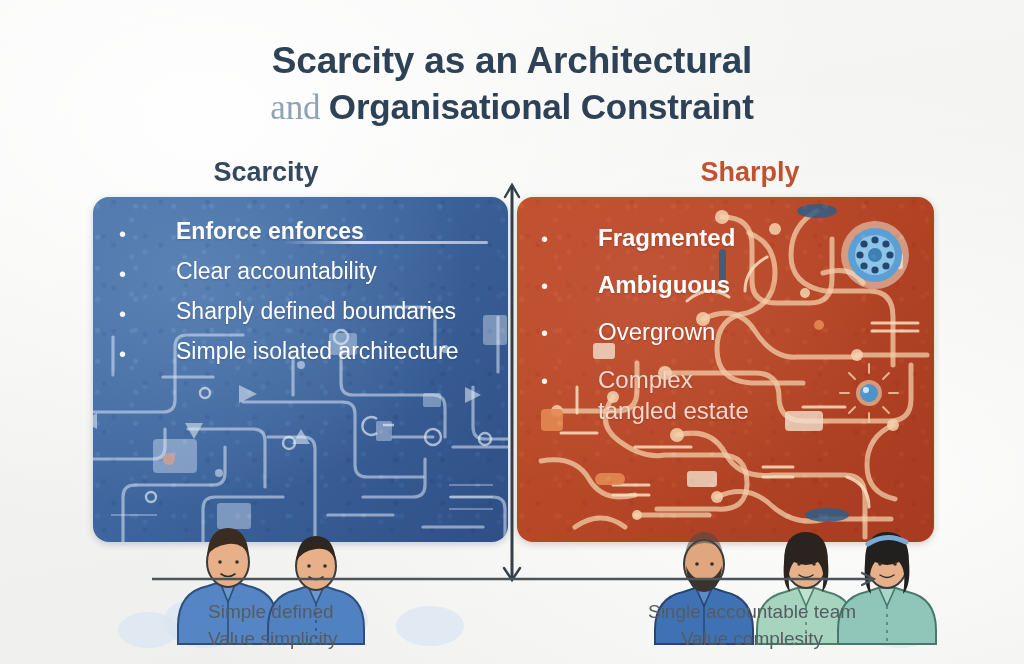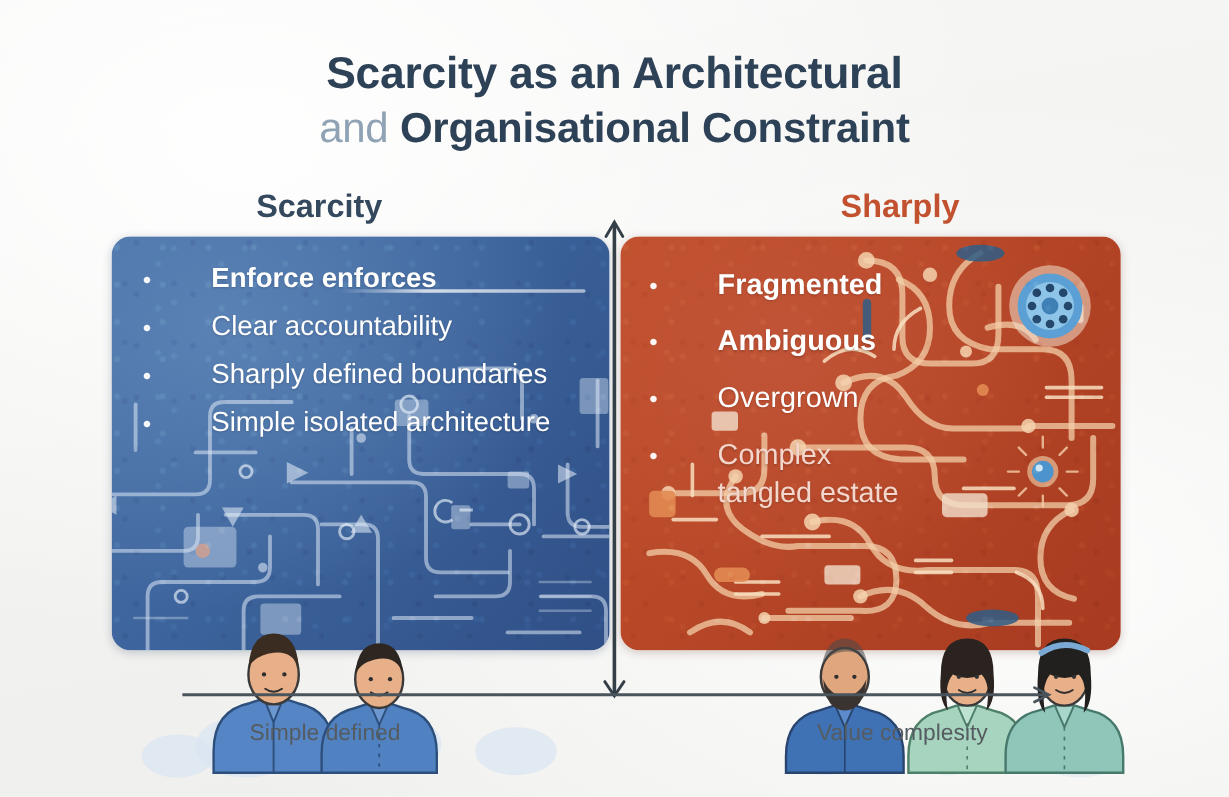--- a/index.html
+++ b/index.html
@@ -47,20 +47,21 @@
     font-size: 37px;
     font-weight: 700;
     color: #2e4257;
     letter-spacing: -0.2px;
     white-space: nowrap;
   }
   .title-line-2 { font-size: 35px; }
   .title-soft {
     color: #8fa3b5;
     font-weight: 400;
+    font-family: Liberation Serif, serif;
   }
 
   
   .col-heading {
     position: absolute;
     font-size: 27px;
     font-weight: 600;
     top: 157px;
   }
   .col-heading.left {
@@ -504,18 +505,20 @@
     </g>
 
     <g>
       <path d="M152 579 H872" stroke="#4a545c" stroke-width="2.6"></path>
       <path d="M862 573 L874 579 L862 585" stroke="#4a545c" stroke-width="2.2" fill="none" stroke-linecap="round"></path>
     </g>
   </svg>
 
   <div class="caption left">
     <span class="caption-line">Simple defined</span>
+    <span class="caption-line">Value simplicity</span>
   </div>
   <div class="caption right">
+    <span class="caption-line">Single accountable team</span>
     <span class="caption-line">Value complesity</span>
   </div>
 
 </div>
 
 </body></html>

